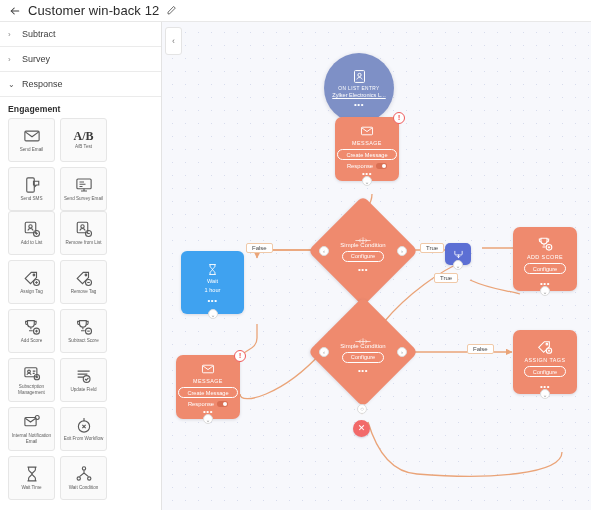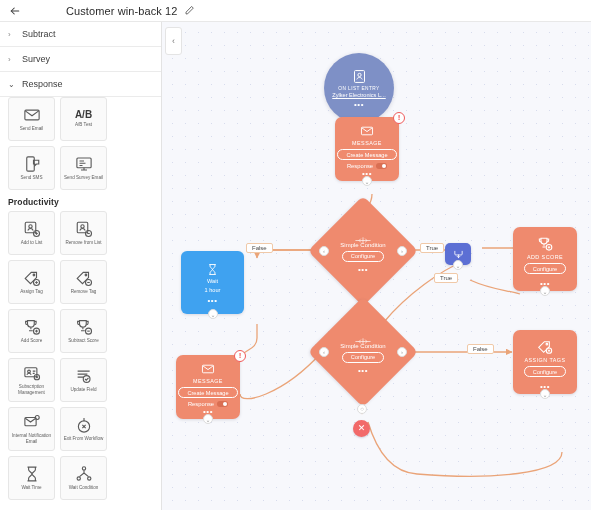--- a/index.html
+++ b/index.html
@@ -15,21 +15,21 @@
 
   
   .topbar {
     height: 22px; flex: 0 0 22px;
     display:flex; align-items:center; gap:7px;
     padding: 0 9px;
     background:#fff;
     border-bottom:1px solid #e8e8e8;
   }
   .back-arrow { width:12px; height:12px; color:#3d3d3d; display:flex; align-items:center; justify-content:center; cursor:pointer; }
-  .wf-title { font-size:11px; color:#2b2b2b; letter-spacing:.1px;margin-left:38px; }
+  .wf-title { font-size:13px; color:#2b2b2b; letter-spacing:.1px; }
   .edit-icon { width:11px; height:11px; color:#4b4b4b; cursor:pointer; display:flex; align-items:center; }
 
   
   .body { flex:1; display:flex; min-height:0; }
 
   
   .sidebar {
     width: 162px; flex:0 0 162px;
     background:#fff;
     border-right:1px solid #e3e3e3;
@@ -57,21 +57,21 @@
   .tile {
     width:47px; height:44px;
     border:1px solid #e6e6e6; border-radius:3px;
     background:#fafafa;
     display:flex; flex-direction:column; align-items:center; justify-content:center;
     gap:2px; cursor:pointer;
   }
   .tile .t-ico { width:18px; height:18px; color:#5a5a5a; display:flex; align-items:center; justify-content:center; }
   .tile .t-ico svg { width:100%; height:100%; }
   .tile .t-lbl { font-size:4.6px; color:#5e5e5e; text-align:center; line-height:1.25; padding:0 2px; }
-  .tile .t-ab { font-size:10px; font-weight:bold; color:#3a3a3a; line-height:1; }
+  .tile .t-ab { font-size:12px; font-weight:bold; color:#3a3a3a; line-height:1;font-family:Liberation Serif, serif; }
 
   
   .canvas {
     flex:1; position:relative; overflow:hidden;
     background-color:#f7f8fc;
     background-image: radial-gradient(#d7dced 0.9px, transparent 0.9px);
     background-size: 13px 13px;
     background-position: 4px 4px;
   }
   .collapse-btn {
@@ -221,20 +221,21 @@
       </div>
       <div class="accordion-row">
         <span class="chev">›</span>
         <span>Survey</span>
       </div>
       <div class="accordion-row">
         <span class="chev open">⌄</span>
         <span>Response</span>
       </div>
 
+      <div class="group-title">Engagement</div>
       <div class="tile-grid">
         <div class="tile">
           <span class="t-ico">
             <svg viewBox="0 0 24 24" fill="none" stroke="currentColor" stroke-width="1.5">
                 <rect x="2.5" y="5.5" width="19" height="13" rx="1.5"></rect>
                 <path d="M3 6.5l9 6.5 9-6.5"></path>
               </svg>
           </span>
           <span class="t-lbl">Send Email</span>
         </div>
@@ -255,21 +256,20 @@
           <span class="t-ico">
             <svg viewBox="0 0 24 24" fill="none" stroke="currentColor" stroke-width="1.5">
                 <rect x="2.5" y="4" width="19" height="13" rx="1.4"></rect>
                 <path d="M12 17v3M8 20h8M6 8h6M6 11h8M6 14h4"></path>
               </svg>
           </span>
           <span class="t-lbl">Send Survey Email</span>
         </div>
       </div>
 
-      <div class="group-title">Productivity</div>
       <div class="tile-grid">
         <div class="tile">
           <span class="t-ico">
             <svg viewBox="0 0 24 24" fill="none" stroke="currentColor" stroke-width="1.5">
                 <rect x="3" y="3" width="14" height="14" rx="1.5"></rect>
                 <circle cx="10" cy="8.5" r="2.2"></circle>
                 <path d="M6.4 14c.7-1.8 2-2.6 3.6-2.6s2.9.8 3.6 2.6"></path>
                 <circle cx="18" cy="18" r="4"></circle>
                 <path d="M18 16.3v3.4M16.3 18h3.4"></path>
               </svg>

